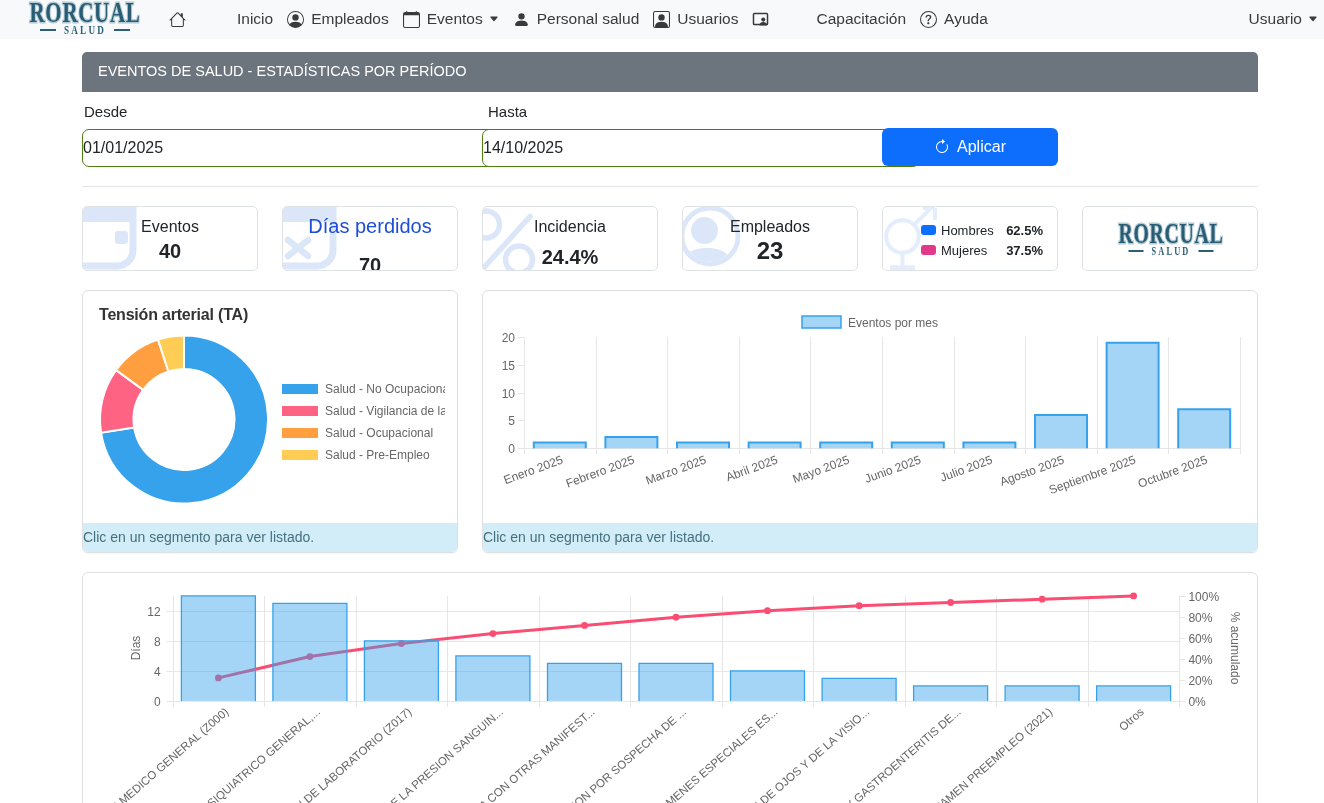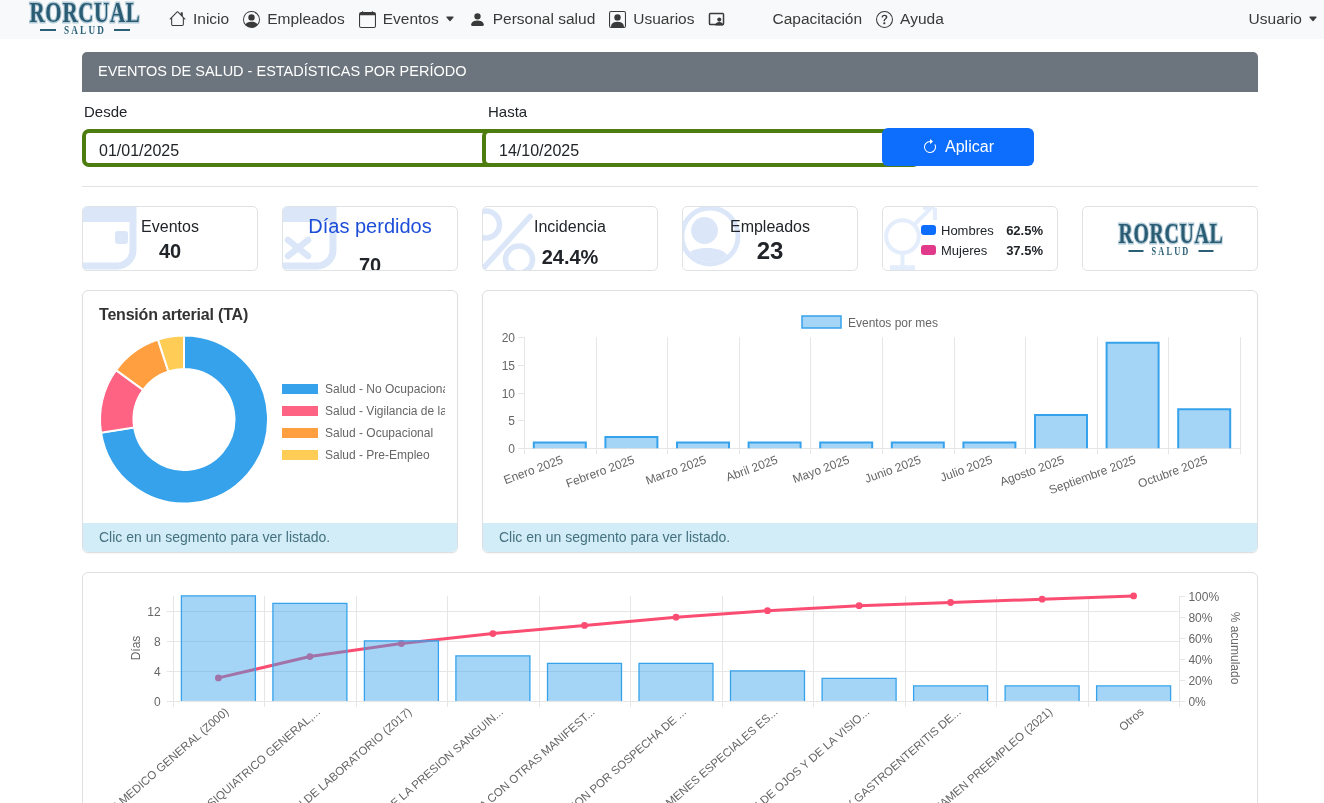--- a/index.html
+++ b/index.html
@@ -2,43 +2,43 @@
 <html><head><meta charset="utf-8">
 <style>
 * { margin:0; padding:0; box-sizing:border-box; }
 html,body { width:1324px; height:803px; overflow:hidden; background:#fff;
   font-family:"Liberation Sans", sans-serif; }
 .navbar { position:absolute; left:0; top:0; width:1324px; height:38.5px; background:#f8f9fa; }
 .wrap { position:absolute; left:82px; top:0; width:1176px; }
 .hdr { position:absolute; left:0; top:52px; width:1176px; height:39.5px; background:#6c757d;
   border-radius:5px 5px 0 0; color:#fff; font-size:14.5px; line-height:39.5px; padding-left:16px; }
 .lbl { position:absolute; top:103px; font-size:15px; color:#212529; }
-.dinput { position:absolute; top:129px; width:438px; height:38px; border:4px solid #4d7c0f;
-  border-radius:7px; font-size:16px; color:#212529; line-height:36px; padding-left:13px; background:#fff; }
-.btn { position:absolute; left:800px; top:128px; width:152px; height:38px; background:#0d6efd;
+.dinput { position:absolute; top:129px; width:438px; height:38px; border:1px solid #4d7c0f;
+  border-radius:7px; font-size:16px; color:#212529; line-height:36px; background:#fff; }
+.btn { position:absolute; left:800px; top:128px; width:176px; height:38px; background:#0d6efd;
   border-radius:6px; color:#fff; font-size:16px; text-align:center; line-height:38px; }
 .hr { position:absolute; left:0; top:186px; width:1176px; height:1px; background:#e3e3e3; }
 .scard { position:absolute; top:205.5px; width:176px; height:65.5px; border:1px solid #e0e3e6;
   border-radius:5px; background:#fff; overflow:hidden; }
 .bigcard { position:absolute; top:289.5px; height:263.5px; border:1px solid #dde0e3;
   border-radius:6px; background:#fff; overflow:hidden; box-shadow:0 1px 2px rgba(0,0,0,0.04); }
 .cfoot { position:absolute; left:0; right:0; bottom:0; height:29px; background:#d3edf8;
-  font-size:14px; color:#44717f; line-height:28px; padding-left:16px; }
+  font-size:14px; color:#44717f; line-height:28px; }
 .ctitle { position:absolute; left:16px; top:15px; font-size:16px; font-weight:700; color:#333; letter-spacing:-0.2px; }
 </style></head>
 <body>
 <div class="navbar">
   <div style="position:absolute;left:25px;top:0;"><svg width="120" height="38">
 <text x="60.0" y="21.5" text-anchor="middle" textLength="111" lengthAdjust="spacingAndGlyphs" font-family="Liberation Serif" font-weight="bold" font-size="30" letter-spacing="1" fill="#2a5c74" stroke="#b3cbd6" stroke-width="2.8" paint-order="stroke">RORCUAL</text>
 <text x="60.0" y="34" text-anchor="middle" textLength="42" lengthAdjust="spacingAndGlyphs" font-family="Liberation Serif" font-weight="bold" font-size="12.5" fill="#2a5f76" letter-spacing="3">SALUD</text>
 <line x1="15.0" y1="30" x2="31.0" y2="30" stroke="#2a5f76" stroke-width="2"></line>
 <line x1="89.0" y1="30" x2="105.0" y2="30" stroke="#2a5f76" stroke-width="2"></line>
 </svg></div>
   <div style="position:absolute;left:162px;top:0;height:38px;display:flex;align-items:center;font-size:15.5px;">
-    <div style="display:flex;align-items:flex-start;padding:0 7px;color:#3a3a3a;">
+    <div style="display:flex;align-items:flex-end;padding:0 7px;color:#3a3a3a;gap:44px;">
         <svg width="17" height="17" viewBox="0 0 16 16" fill="#3a3a3a" style="margin-right:7px;flex:none;">
           <path d="M8.707 1.5a1 1 0 0 0-1.414 0L.646 8.146a.5.5 0 0 0 .708.708L2 8.207V13.5A1.5 1.5 0 0 0 3.5 15h9a1.5 1.5 0 0 0 1.5-1.5V8.207l.646.647a.5.5 0 0 0 .708-.708L13 5.793V2.5a.5.5 0 0 0-.5-.5h-1a.5.5 0 0 0-.5.5v1.293L8.707 1.5ZM13 7.207V13.5a.5.5 0 0 1-.5.5h-9a.5.5 0 0 1-.5-.5V7.207l5-5 5 5Z"></path>
         </svg>
         <span>Inicio</span>
       </div>
       <div style="display:flex;align-items:center;padding:0 7px;color:#3a3a3a;">
         <svg width="17" height="17" viewBox="0 0 16 16" fill="#3a3a3a" style="margin-right:7px;flex:none;">
           <path d="M11 6a3 3 0 1 1-6 0 3 3 0 0 1 6 0z"></path>
           <path fill-rule="evenodd" d="M0 8a8 8 0 1 1 16 0A8 8 0 0 1 0 8zm8-7a7 7 0 0 0-5.468 11.37C3.242 11.226 4.805 10 8 10s4.757 1.225 5.468 2.37A7 7 0 0 0 8 1z"></path>
         </svg>

